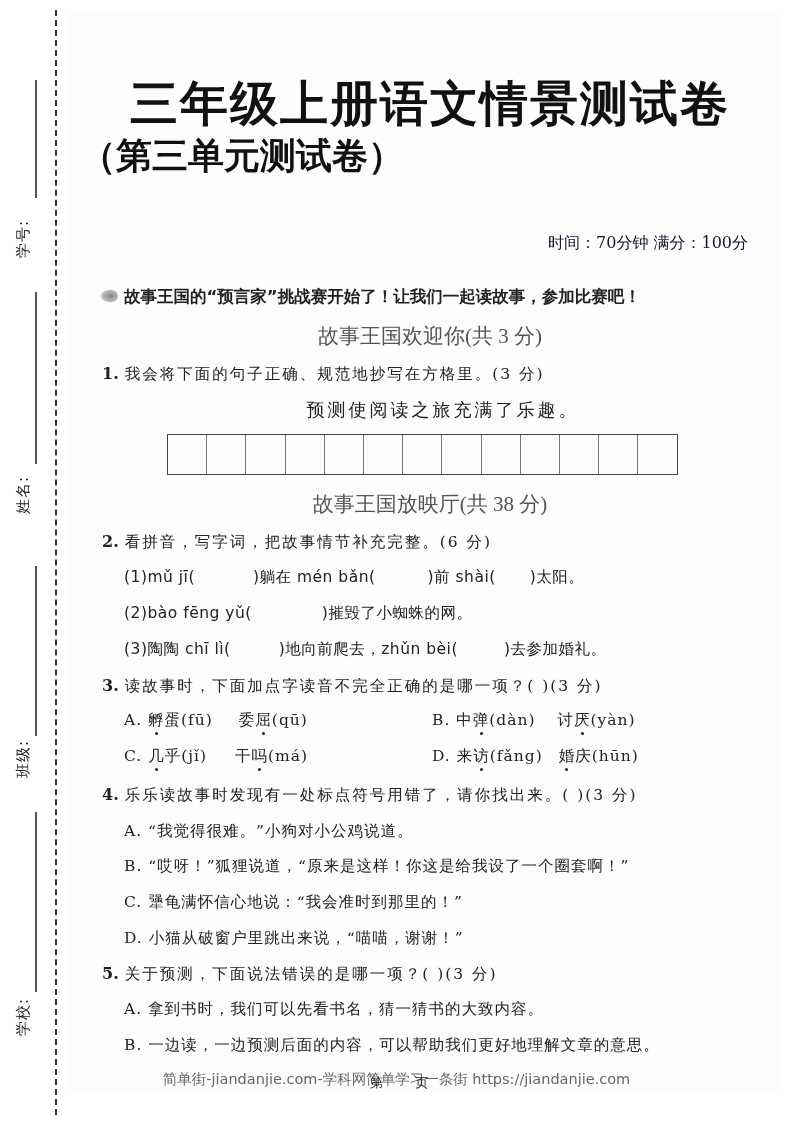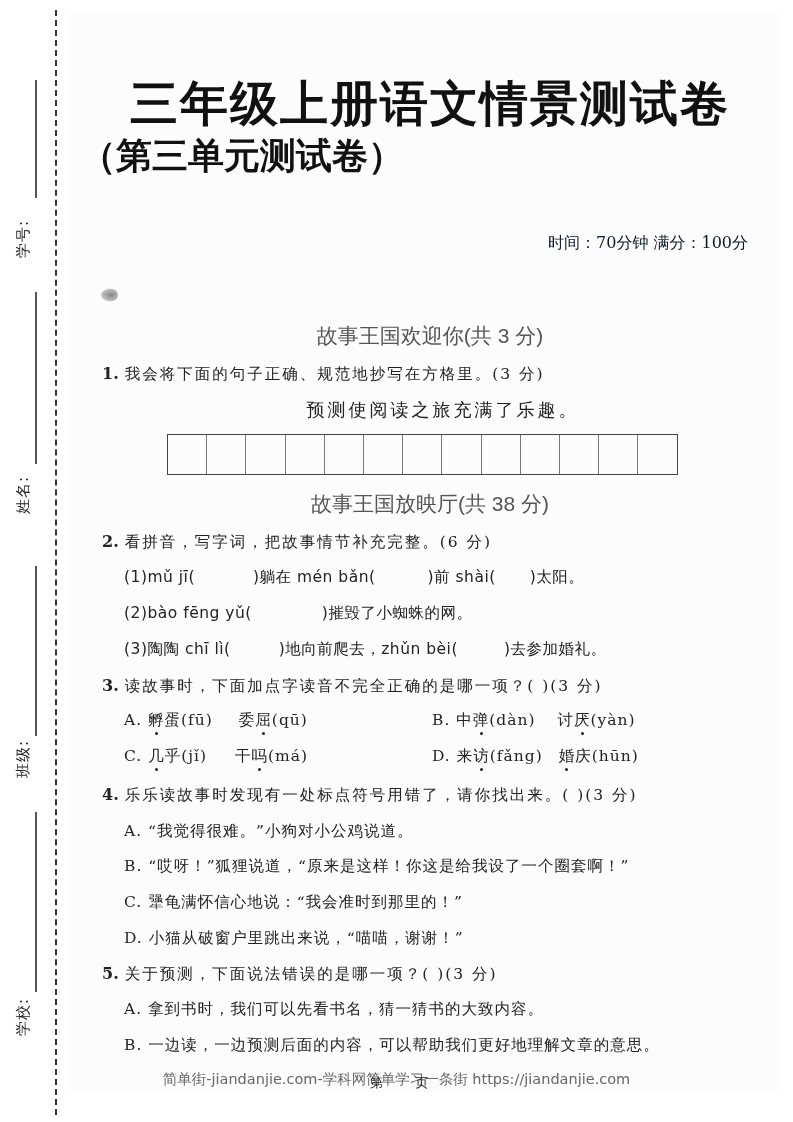--- a/index.html
+++ b/index.html
@@ -43,21 +43,21 @@
     position: absolute; left: 100px; top: 286px; font-family: "DejaVu Sans", sans-serif;
     font-size: 16.5px; font-weight: bold; color: #222; white-space: nowrap;
   }
   .intro .icon {
     display: inline-block; width: 18px; height: 14px; margin-right: 6px; vertical-align: -1px;
     background: radial-gradient(ellipse at 60% 50%, #888 0%, #bbb 55%, transparent 70%);
     border-radius: 50%;
   }
   .section-head {
     position: absolute; left: 80px; width: 700px; text-align: center;
-    font-family: Liberation Sans, sans-serif; font-size: 21px; color: #555;
+    font-family: Liberation Serif, serif; font-size: 21px; color: #555;
   }
   .q {
     position: absolute; left: 102px; font-size: 15.5px; color: #222; white-space: nowrap;
     letter-spacing: 2px;
   }
   .q .num { font-weight: bold; font-size: 16px; margin-right: 6px; letter-spacing: 0; }
   .line {
     position: absolute; left: 124px; font-size: 15.5px; color: #222; white-space: nowrap;
     letter-spacing: 1.5px;
   }
@@ -105,21 +105,21 @@
 <div class="bind-label" style="top:778px">班级:</div>
 
 <div class="bind-line" style="top:812px;height:180px"></div>
 <div class="bind-label" style="top:1036px">学校:</div>
 
 <div class="title">三年级上册语文情景测试卷</div>
 <div class="subtitle">（第三单元测试卷）</div>
 <div class="meta">时间：70分钟  满分：100分</div>
 
 <div class="intro">
-  <span class="icon"></span>
+  <span class="icon"></span><span>故事王国的“预言家”挑战赛开始了！让我们一起读故事，参加比赛吧！</span>
 </div>
 
 <div class="section-head" style="top:322px">故事王国欢迎你(共 3 分)</div>
 
 <div class="q" style="top:364px">
   <span class="num">1.</span><span>我会将下面的句子正确、规范地抄写在方格里。(3 分)</span>
 </div>
 <div class="center-sentence">预测使阅读之旅充满了乐趣。</div>
 <div class="grid">
   <div class="cell"></div>

